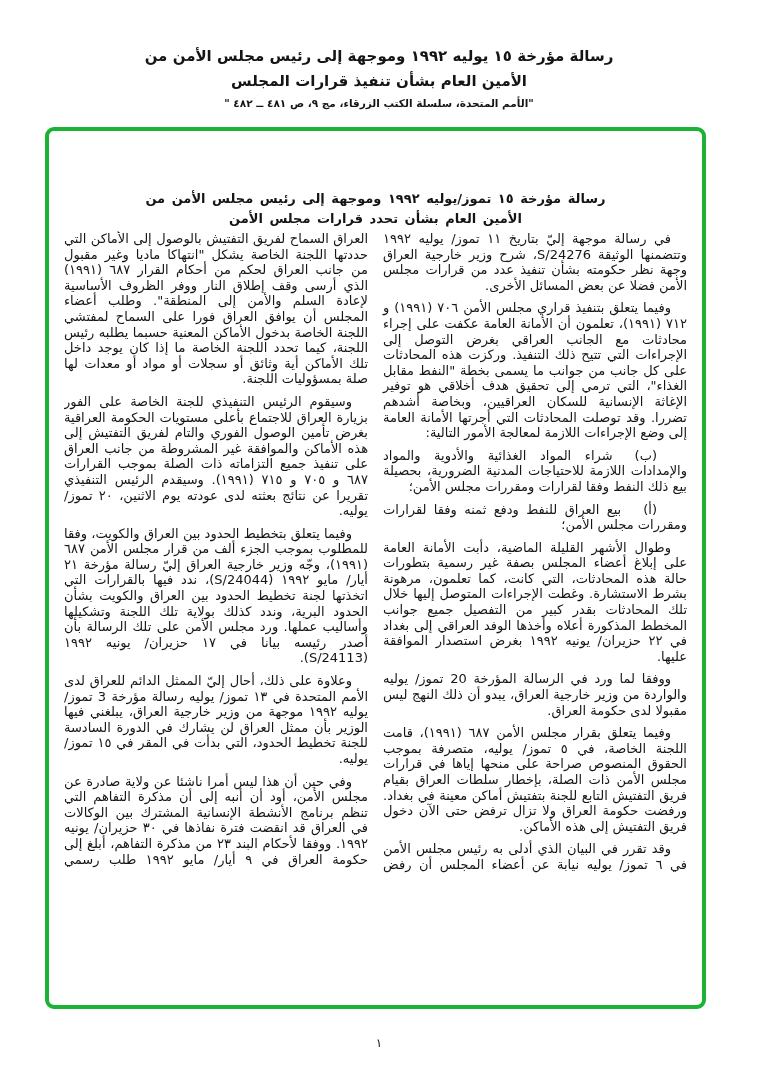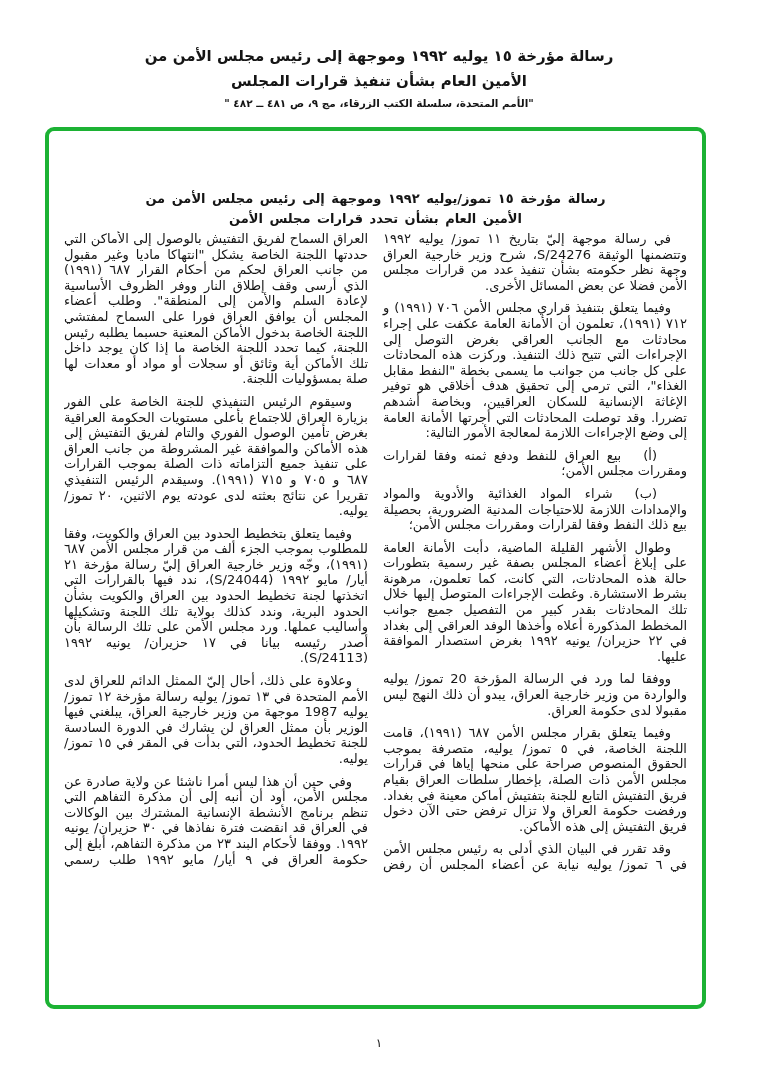--- a/index.html
+++ b/index.html
@@ -109,28 +109,28 @@
 
   <section class="frame" style="border-color: rgb(28, 178, 52);">
     <div class="doc-title">
       <div>رسالة مؤرخة ١٥ تموز/يوليه ١٩٩٢ وموجهة إلى رئيس مجلس الأمن من</div>
       <div>الأمين العام بشأن تحدد قرارات مجلس الأمن</div>
     </div>
 
     <div class="columns">
       <p class="para"><span>في رسالة موجهة إليّ بتاريخ ١١ تموز/ يوليه ١٩٩٢ وتتضمنها الوثيقة S/24276، شرح وزير خارجية العراق وجهة نظر حكومته بشأن تنفيذ عدد من قرارات مجلس الأمن فضلا عن بعض المسائل الأخرى.</span></p>
       <p class="para"><span>وفيما يتعلق بتنفيذ قراري مجلس الأمن ٧٠٦ (١٩٩١) و ٧١٢ (١٩٩١)، تعلمون أن الأمانة العامة عكفت على إجراء محادثات مع الجانب العراقي بغرض التوصل إلى الإجراءات التي تتيح ذلك التنفيذ. وركزت هذه المحادثات على كل جانب من جوانب ما يسمى بخطة "النفط مقابل الغذاء"، التي ترمي إلى تحقيق هدف أخلاقي هو توفير الإغاثة الإنسانية للسكان العراقيين، وبخاصة أشدهم تضررا. وقد توصلت المحادثات التي أجرتها الأمانة العامة إلى وضع الإجراءات اللازمة لمعالجة الأمور التالية:</span></p>
+      <p class="para list-para"><span class="list-marker">(ب)</span><span>شراء المواد الغذائية والأدوية والمواد والإمدادات اللازمة للاحتياجات المدنية الضرورية، بحصيلة بيع ذلك النفط وفقا لقرارات ومقررات مجلس الأمن؛</span></p>
       <p class="para list-para"><span class="list-marker">(أ)</span><span>بيع العراق للنفط ودفع ثمنه وفقا لقرارات ومقررات مجلس الأمن؛</span></p>
-      <p class="para list-para"><span class="list-marker">(ب)</span><span>شراء المواد الغذائية والأدوية والمواد والإمدادات اللازمة للاحتياجات المدنية الضرورية، بحصيلة بيع ذلك النفط وفقا لقرارات ومقررات مجلس الأمن؛</span></p>
       <p class="para"><span>وطوال الأشهر القليلة الماضية، دأبت الأمانة العامة على إبلاغ أعضاء المجلس بصفة غير رسمية بتطورات حالة هذه المحادثات، التي كانت، كما تعلمون، مرهونة بشرط الاستشارة. وغطت الإجراءات المتوصل إليها خلال تلك المحادثات بقدر كبير من التفصيل جميع جوانب المخطط المذكورة أعلاه وأخذها الوفد العراقي إلى بغداد في ٢٢ حزيران/ يونيه ١٩٩٢ بغرض استصدار الموافقة عليها.</span></p>
       <p class="para"><span>ووفقا لما ورد في الرسالة المؤرخة 20 تموز/ يوليه والواردة من وزير خارجية العراق، يبدو أن ذلك النهج ليس مقبولا لدى حكومة العراق.</span></p>
       <p class="para"><span>وفيما يتعلق بقرار مجلس الأمن ٦٨٧ (١٩٩١)، قامت اللجنة الخاصة، في ٥ تموز/ يوليه، متصرفة بموجب الحقوق المنصوص صراحة على منحها إياها في قرارات مجلس الأمن ذات الصلة، بإخطار سلطات العراق بقيام فريق التفتيش التابع للجنة بتفتيش أماكن معينة في بغداد. ورفضت حكومة العراق ولا تزال ترفض حتى الآن دخول فريق التفتيش إلى هذه الأماكن.</span></p>
       <p class="para"><span>وقد تقرر في البيان الذي أدلى به رئيس مجلس الأمن في ٦ تموز/ يوليه نيابة عن أعضاء المجلس أن رفض العراق السماح لفريق التفتيش بالوصول إلى الأماكن التي حددتها اللجنة الخاصة يشكل "انتهاكا ماديا وغير مقبول من جانب العراق لحكم من أحكام القرار ٦٨٧ (١٩٩١) الذي أرسى وقف إطلاق النار ووفر الظروف الأساسية لإعادة السلم والأمن إلى المنطقة". وطلب أعضاء المجلس أن يوافق العراق فورا على السماح لمفتشي اللجنة الخاصة بدخول الأماكن المعنية حسبما يطلبه رئيس اللجنة، كيما تحدد اللجنة الخاصة ما إذا كان يوجد داخل تلك الأماكن أية وثائق أو سجلات أو مواد أو معدات لها صلة بمسؤوليات اللجنة.</span></p>
       <p class="para"><span>وسيقوم الرئيس التنفيذي للجنة الخاصة على الفور بزيارة العراق للاجتماع بأعلى مستويات الحكومة العراقية بغرض تأمين الوصول الفوري والتام لفريق التفتيش إلى هذه الأماكن والموافقة غير المشروطة من جانب العراق على تنفيذ جميع التزاماته ذات الصلة بموجب القرارات ٦٨٧ و ٧٠٥ و ٧١٥ (١٩٩١). وسيقدم الرئيس التنفيذي تقريرا عن نتائج بعثته لدى عودته يوم الاثنين، ٢٠ تموز/ يوليه.</span></p>
       <p class="para"><span>وفيما يتعلق بتخطيط الحدود بين العراق والكويت، وفقا للمطلوب بموجب الجزء ألف من قرار مجلس الأمن ٦٨٧ (١٩٩١)، وجّه وزير خارجية العراق إليّ رسالة مؤرخة ٢١ أيار/ مايو ١٩٩٢ (S/24044)، ندد فيها بالقرارات التي اتخذتها لجنة تخطيط الحدود بين العراق والكويت بشأن الحدود البرية، وندد كذلك بولاية تلك اللجنة وتشكيلها وأساليب عملها. ورد مجلس الأمن على تلك الرسالة بأن أصدر رئيسه بيانا في ١٧ حزيران/ يونيه ١٩٩٢ (S/24113).</span></p>
-      <p class="para"><span>وعلاوة على ذلك، أحال إليّ الممثل الدائم للعراق لدى الأمم المتحدة في ١٣ تموز/ يوليه رسالة مؤرخة ١٢ تموز/ يوليه 1987 موجهة من وزير خارجية العراق، يبلغني فيها الوزير بأن ممثل العراق لن يشارك في الدورة السادسة للجنة تخطيط الحدود، التي بدأت في المقر في ١٥ تموز/ يوليه.</span></p>
+      <p class="para"><span>وعلاوة على ذلك، أحال إليّ الممثل الدائم للعراق لدى الأمم المتحدة في ١٣ تموز/ يوليه رسالة مؤرخة 3 تموز/ يوليه ١٩٩٢ موجهة من وزير خارجية العراق، يبلغني فيها الوزير بأن ممثل العراق لن يشارك في الدورة السادسة للجنة تخطيط الحدود، التي بدأت في المقر في ١٥ تموز/ يوليه.</span></p>
       <p class="para"><span>وفي حين أن هذا ليس أمرا ناشئا عن ولاية صادرة عن مجلس الأمن، أود أن أنبه إلى أن مذكرة التفاهم التي تنظم برنامج الأنشطة الإنسانية المشترك بين الوكالات في العراق قد انقضت فترة نفاذها في ٣٠ حزيران/ يونيه ١٩٩٢. ووفقا لأحكام البند ٢٣ من مذكرة التفاهم، أبلغ إلى حكومة العراق في ٩ أيار/ مايو ١٩٩٢ طلب رسمي لتجديدها. وأحيل إلى حكومة العراق في ٢ حزيران/ يونيه ١٩٩٢ مشروع منقح لنص مذكرة التفاهم المجددة. وفي ١ تموز/ يوليه ١٩٩٢، أصدرت بيانا ذكرت فيه أنه بينما تجرى المشاورات بشأن مذكرة التفاهم، سيواصل أفراد الأمم المتحدة الاضطلاع بأنشطتهم الإنسانية في العراق طبقا للترتيبات القائمة. وقد جرت خلال الأسبوعين الماضيين عدة جولات غير حاسمة من المحادثات بين منسق الأمم المتحدة وممثلي حكومة العراق بشأن تجديد مذكرة التفاهم. ولم</span></p>
     </div>
   </section>
 
   <div class="page-number">١</div>
 
 </div>
 
 </body></html>

